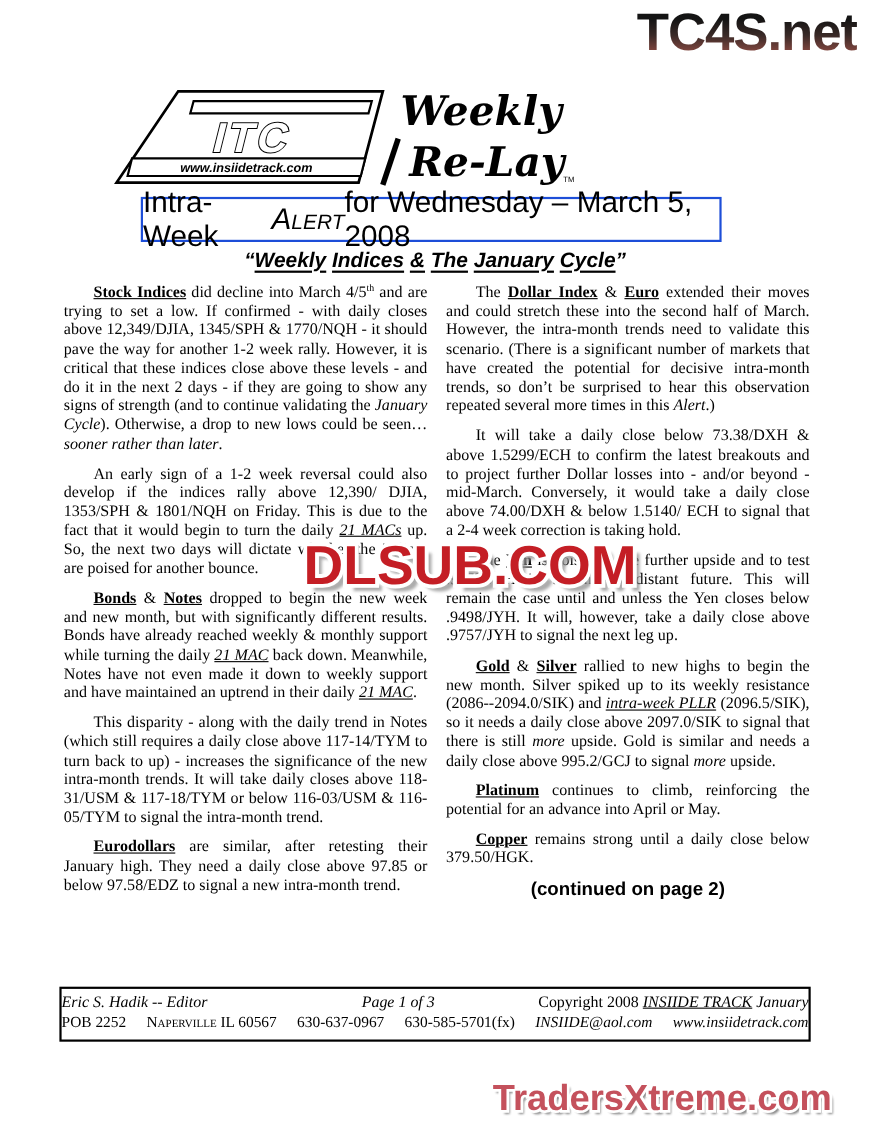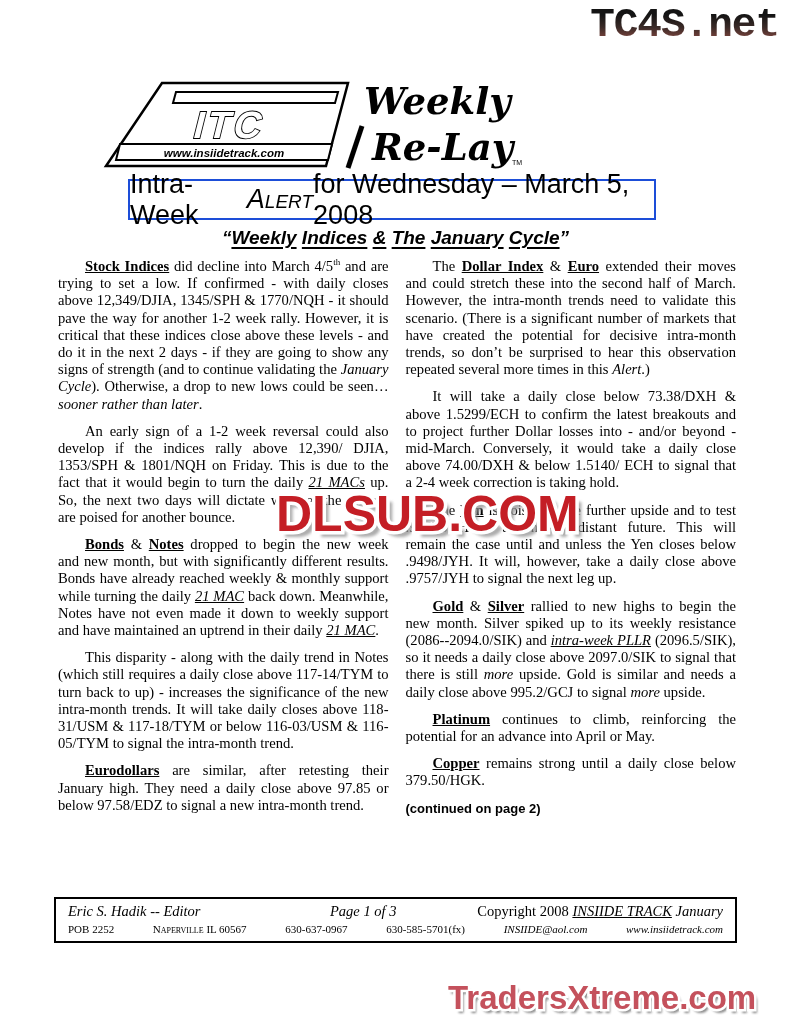--- a/index.html
+++ b/index.html
@@ -1,22 +1,22 @@
 <!DOCTYPE html>
 <html><head>
 <meta charset="utf-8">
 <style>
   html,body{margin:0;padding:0;background:#ffffff;}
   .page{position:relative;width:791px;height:1024px;background:#ffffff;overflow:hidden;
         font-family:"Liberation Serif", serif;color:#000;}
 
   
   .tc4s{position:absolute;top:2px;right:12px;
-        font-family:Liberation Mono, monospace;font-weight:bold;
-        font-size:41px;letter-spacing:-1px;color:#4a2f2b;}
+        font-family:Liberation Sans, sans-serif;font-weight:bold;
+        font-size:48px;letter-spacing:-1px;color:#4a2f2b;}
   @supports (-webkit-background-clip: text) {
     .tc4s{background:linear-gradient(180deg,#141414 28%,#3a2a27 55%,#8a4a42 85%,#6b423c 100%);
           -webkit-background-clip:text;background-clip:text;color:transparent;
           -webkit-text-fill-color:transparent;}
   }
 
   
   .logo-wrap{position:absolute;top:80px;left:96px;width:436px;height:90px;}
 
   
@@ -34,33 +34,33 @@
   
   .cols{position:absolute;top:258px;left:58px;width:678px;display:flex;gap:17px;}
   .col{flex:1;min-width:0;}
   p.para{margin:0;font-size:14.6px;line-height:17.2px;text-align:justify;text-indent:27px;}
   p.para + p.para{margin-top:10px;}
   p.para.gap-lg{margin-top:26px;}
   .seg-b{font-weight:bold;}
   .seg-i{font-style:italic;}
   .seg-u{text-decoration:underline;}
   sup{font-size:9px;line-height:0;}
-  p.continued{text-align:left;text-indent:0;font-family:"Liberation Sans", sans-serif;
-              font-weight:bold;font-size:13px;margin-top:8px;}
+  p.continued{text-align:center;text-indent:0;font-family:"Liberation Sans", sans-serif;
+              font-weight:bold;font-size:17px;margin-top:8px;}
 
   
   .footer-box{position:absolute;top:897px;left:54px;width:683px;border:2px solid #000;
-              padding:4px 12px 6px;box-sizing:border-box;font-size:14.5px;}
+              padding:4px 0 6px;box-sizing:border-box;font-size:14.5px;}
   .f-line1{display:flex;align-items:baseline;}
   .f-editor{flex:1.15;font-style:italic;}
   .f-page{flex:0.9;text-align:center;font-style:italic;}
   .f-copy{flex:1.5;text-align:right;}
   .f-brand{font-style:italic;text-decoration:underline;}
   .f-trading{font-style:italic;}
-  .f-line2{display:flex;justify-content:space-between;font-size:11px;margin-top:3px;}
+  .f-line2{display:flex;justify-content:space-between;font-size:14px;margin-top:3px;}
   .sc{font-variant:small-caps;}
 
   
   .wm-center{position:absolute;left:268px;top:481px;}
   .wm-bottom{position:absolute;left:438px;top:975px;}
 </style>
 </head>
 <body>
 
 <div class="page">

